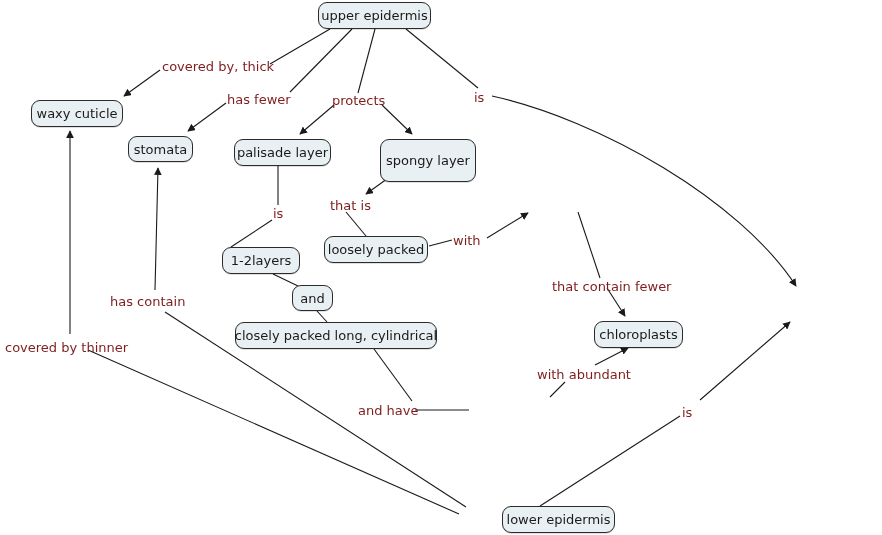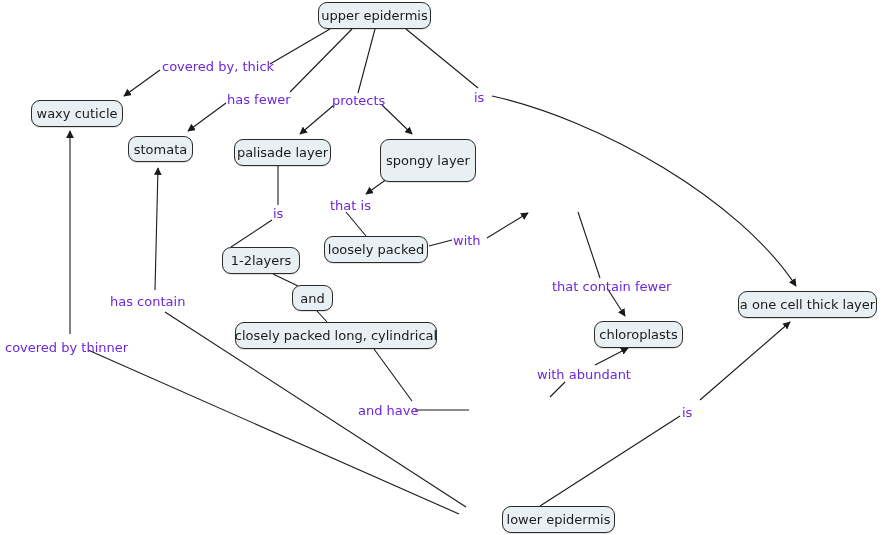--- a/index.html
+++ b/index.html
@@ -37,21 +37,21 @@
     display: flex;
     align-items: center;
     justify-content: center;
     text-align: center;
     white-space: pre;
     padding: 0 8px;
     box-shadow: 0 1px 0 rgba(0,0,0,0.12);
   }
   .link-label {
     position: absolute;
-    color: #6d28d9;
+    color: #7f1d1d;
     font-size: 13px;
     line-height: 14px;
     background: transparent;
     white-space: nowrap;
   }
 </style>
 </head>
 <body>
 
 <div id="cmap">
@@ -119,21 +119,20 @@
 
   <div class="node" style="left:380px; top:139px; width:96px; height:43px;">spongy layer</div>
 
 
   <div class="node" style="left:324px; top:236px; width:104px; height:27px;">loosely packed</div>
 
   <div class="node" style="left:222px; top:247px; width:78px; height:27px;">1-2layers</div>
 
   <div class="node" style="left:292px; top:285px; width:41px; height:26px;">and</div>
 
-  <div class="node" style="left:738px; top:291px; width:139px; height:27px;">a one cell thick layer</div>
 
   <div class="node" style="left:594px; top:321px; width:89px; height:27px;">chloroplasts</div>
 
   <div class="node" style="left:235px; top:322px; width:202px; height:27px;">closely packed long, cylindrical</div>
 
 
   <div class="node" style="left:458px; top:506px; width:113px; height:27px;margin-left:44px;">lower epidermis</div>
 
   <div class="link-label" style="left:162px; top:60px;">covered by, thick</div>
 

